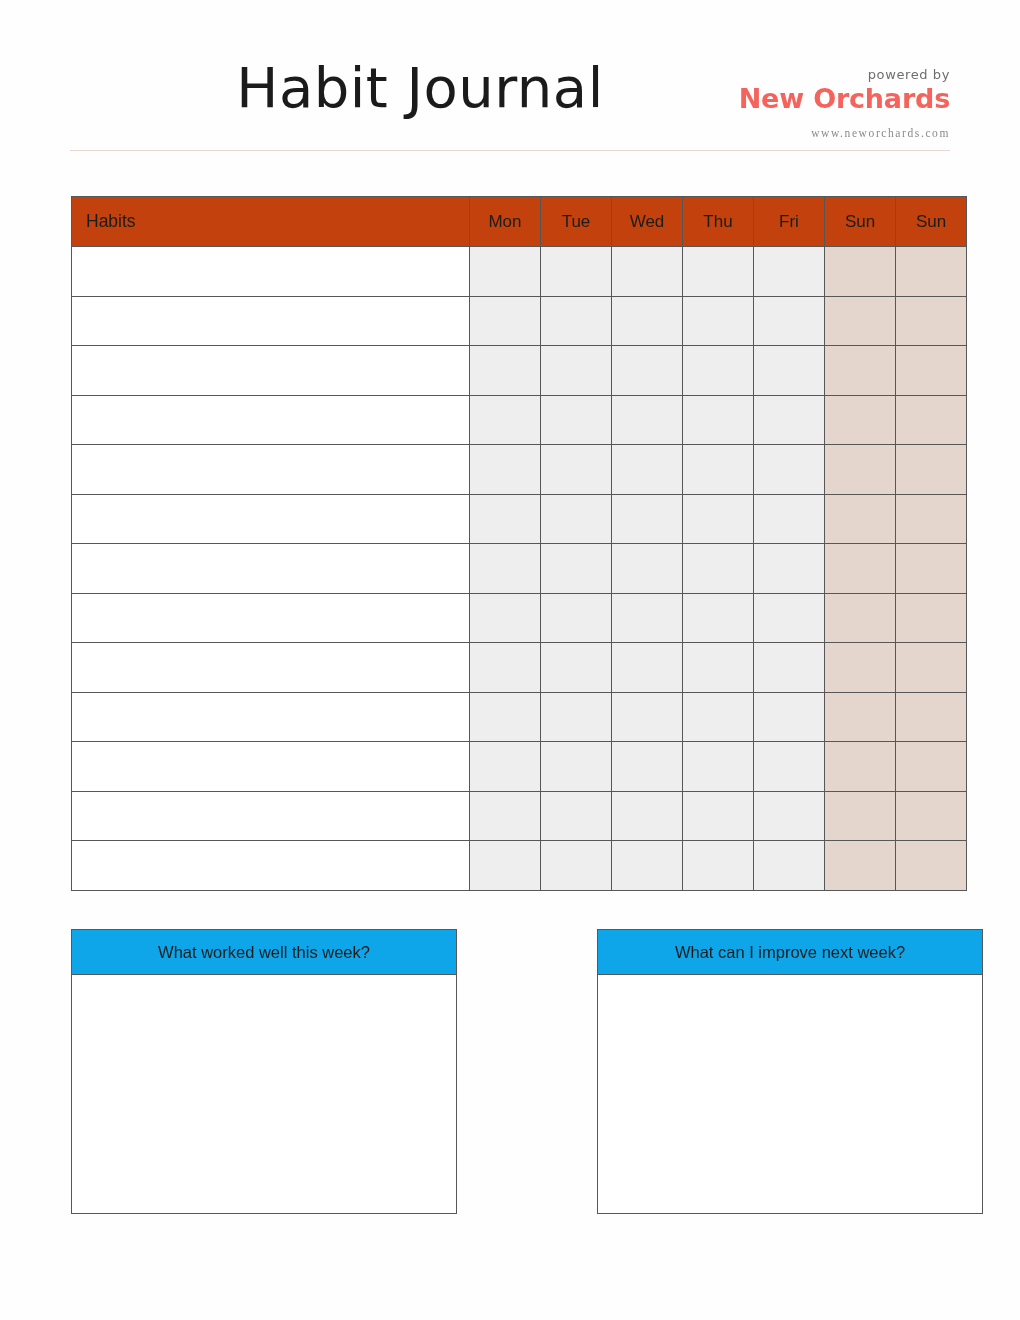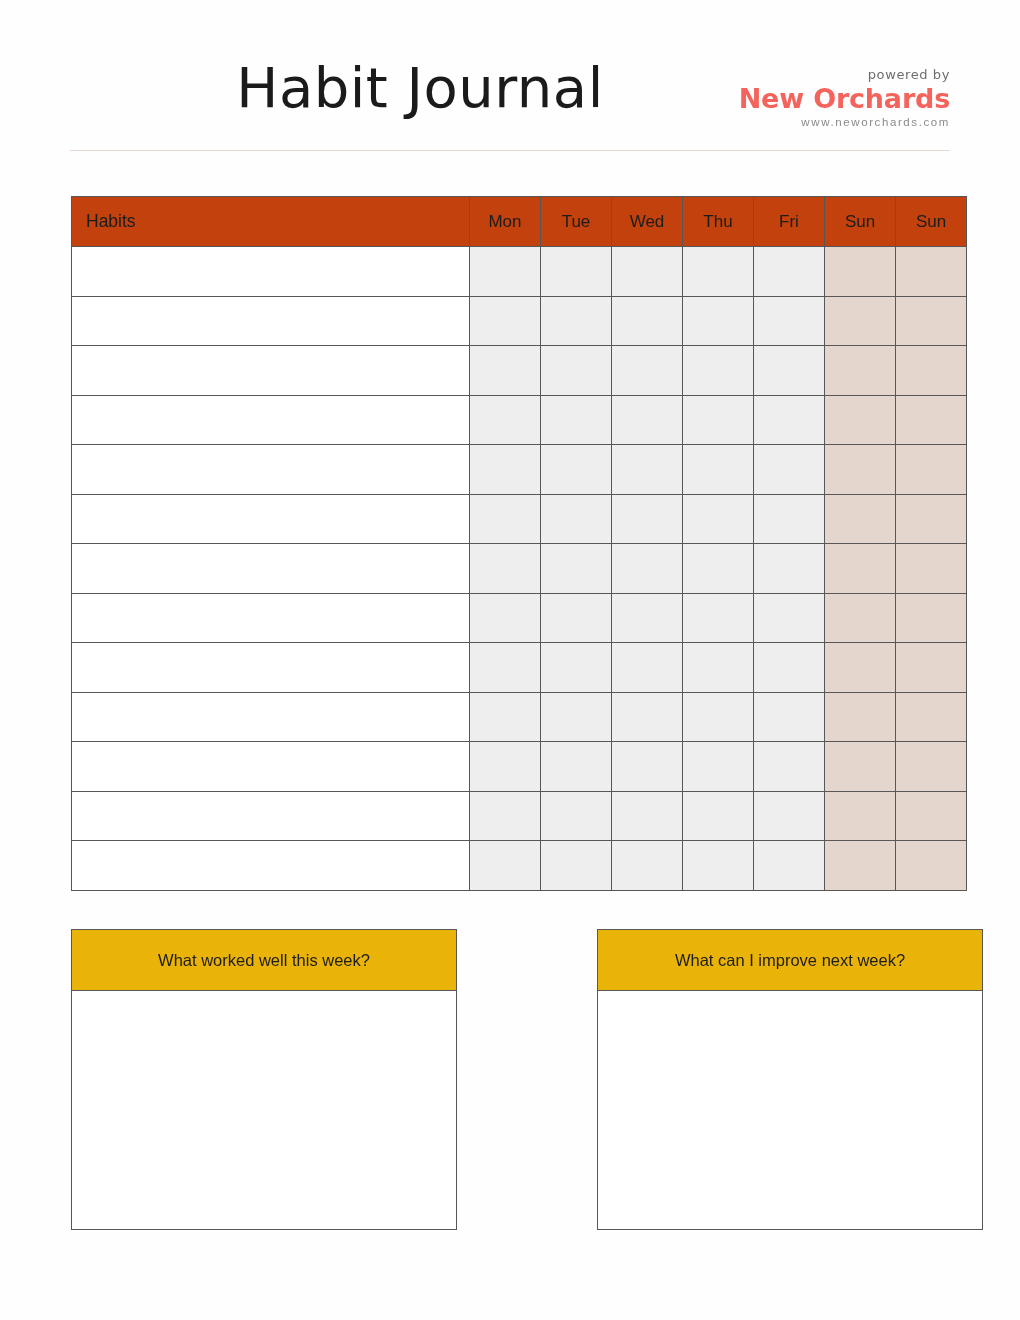--- a/index.html
+++ b/index.html
@@ -64,22 +64,22 @@
     font-weight: bold;
     color: #f4645c;
     letter-spacing: -0.2px;
     font-family: "DejaVu Sans", sans-serif;
     line-height: 1.08;
   }
   .brand .site {
     font-size: 11.5px;
     color: #8a8a8a;
     letter-spacing: 1.6px;
-    font-family: Liberation Sans, sans-serif;
-    margin-top: 3px;
+    font-family: Liberation Serif, serif;
+    margin-top: 14px;
   }
   .header-rule {
     position: absolute;
     left: 70px;
     top: 150px;
     width: 880px;
     height: 1px;
     background: #e6d9d2;
   }
 
@@ -123,23 +123,23 @@
   }
 
   
   .reflect {
     position: absolute;
     width: 386px;
   }
   .reflect.left { left: 71px; top: 929px; }
   .reflect.right { left: 597px; top: 929px; }
   .reflect-head {
-    height: 62px;
+    height: 46px;
     border: 1px solid #575757;
-    background: #eab308;
+    background: #0ea5e9;
     display: flex;
     align-items: center;
     justify-content: center;
     font-size: 16.5px;
     color: #1d1d1d;
     box-sizing: border-box;
   }
   .reflect-body {
     height: 239px;
     border: 1px solid #575757;

